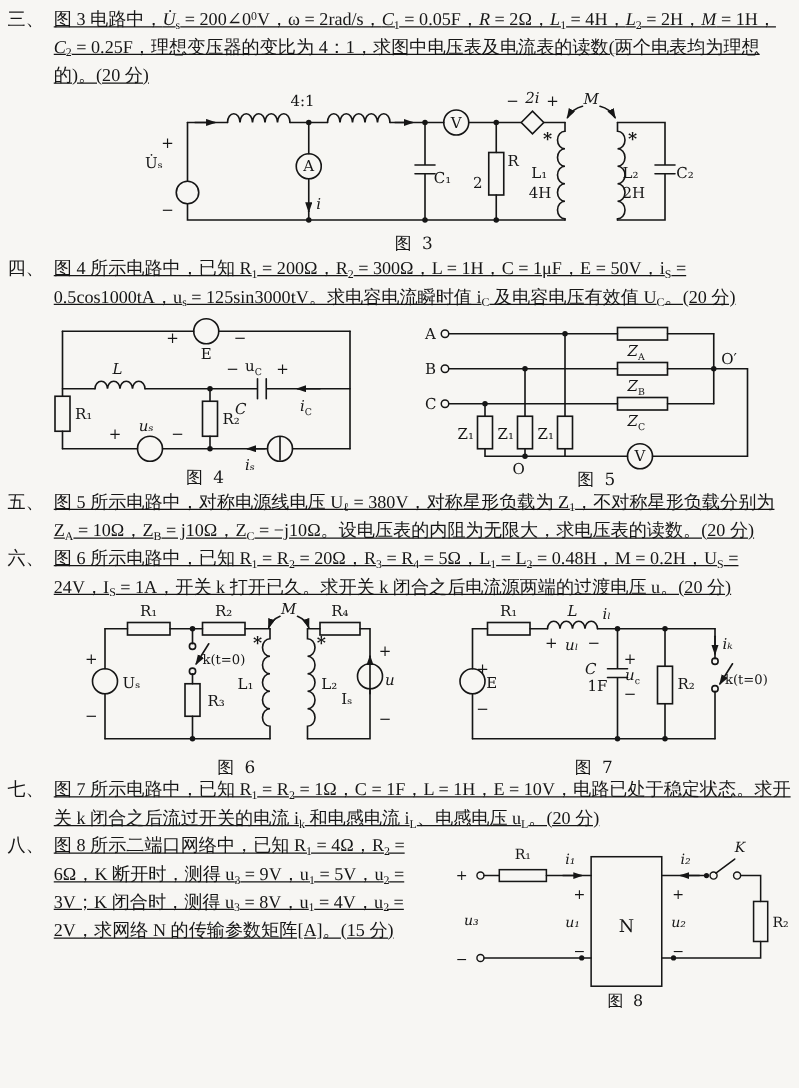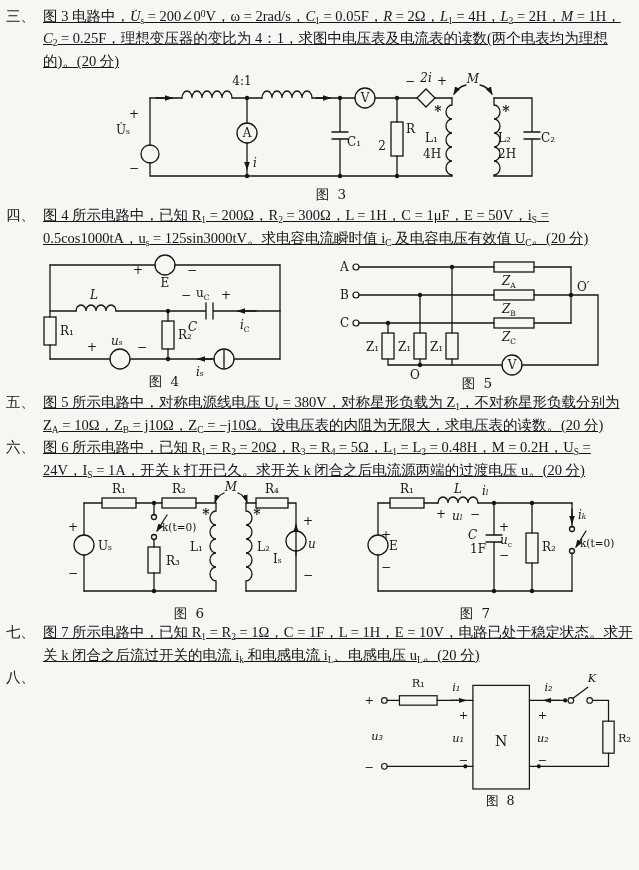--- a/index.html
+++ b/index.html
@@ -348,20 +348,21 @@
 
   <div class="problem">
     <span class="pnum">七、</span>
     <div class="ptext">图 7 所示电路中，已知 R<sub>1</sub> = R<sub>2</sub> = 1Ω，C = 1F，L = 1H，E = 10V，电路已处于稳定状态。求开关 k 闭合之后流过开关的电流 i<sub>k</sub> 和电感电流 i<sub>L</sub>、电感电压 u<sub>L</sub>。(20 分)</div>
   </div>
 
   <div class="p8row">
     <div class="p8text">
       <div class="problem">
         <span class="pnum">八、</span>
+        <div class="ptext">图 8 所示二端口网络中，已知 R<sub>1</sub> = 4Ω，R<sub>2</sub> = 6Ω，K 断开时，测得 u<sub>3</sub> = 9V，u<sub>1</sub> = 5V，u<sub>2</sub> = 3V；K 闭合时，测得 u<sub>3</sub> = 8V，u<sub>1</sub> = 4V，u<sub>2</sub> = 2V，求网络 N 的传输参数矩阵[A]。(15 分)</div>
       </div>
     </div>
     <svg width="292" height="148" viewBox="0 0 292 148">
       <defs>
           <marker id="ar8" markerWidth="8" markerHeight="6" refX="5.5" refY="2.2" orient="auto">
             <path d="M0,0L6.5,2.2L0,4.4z" fill="#161616" stroke="none"></path>
           </marker>
         </defs>
       <g class="wire">
         <circle class="term" cx="28" cy="32" r="3"></circle>

